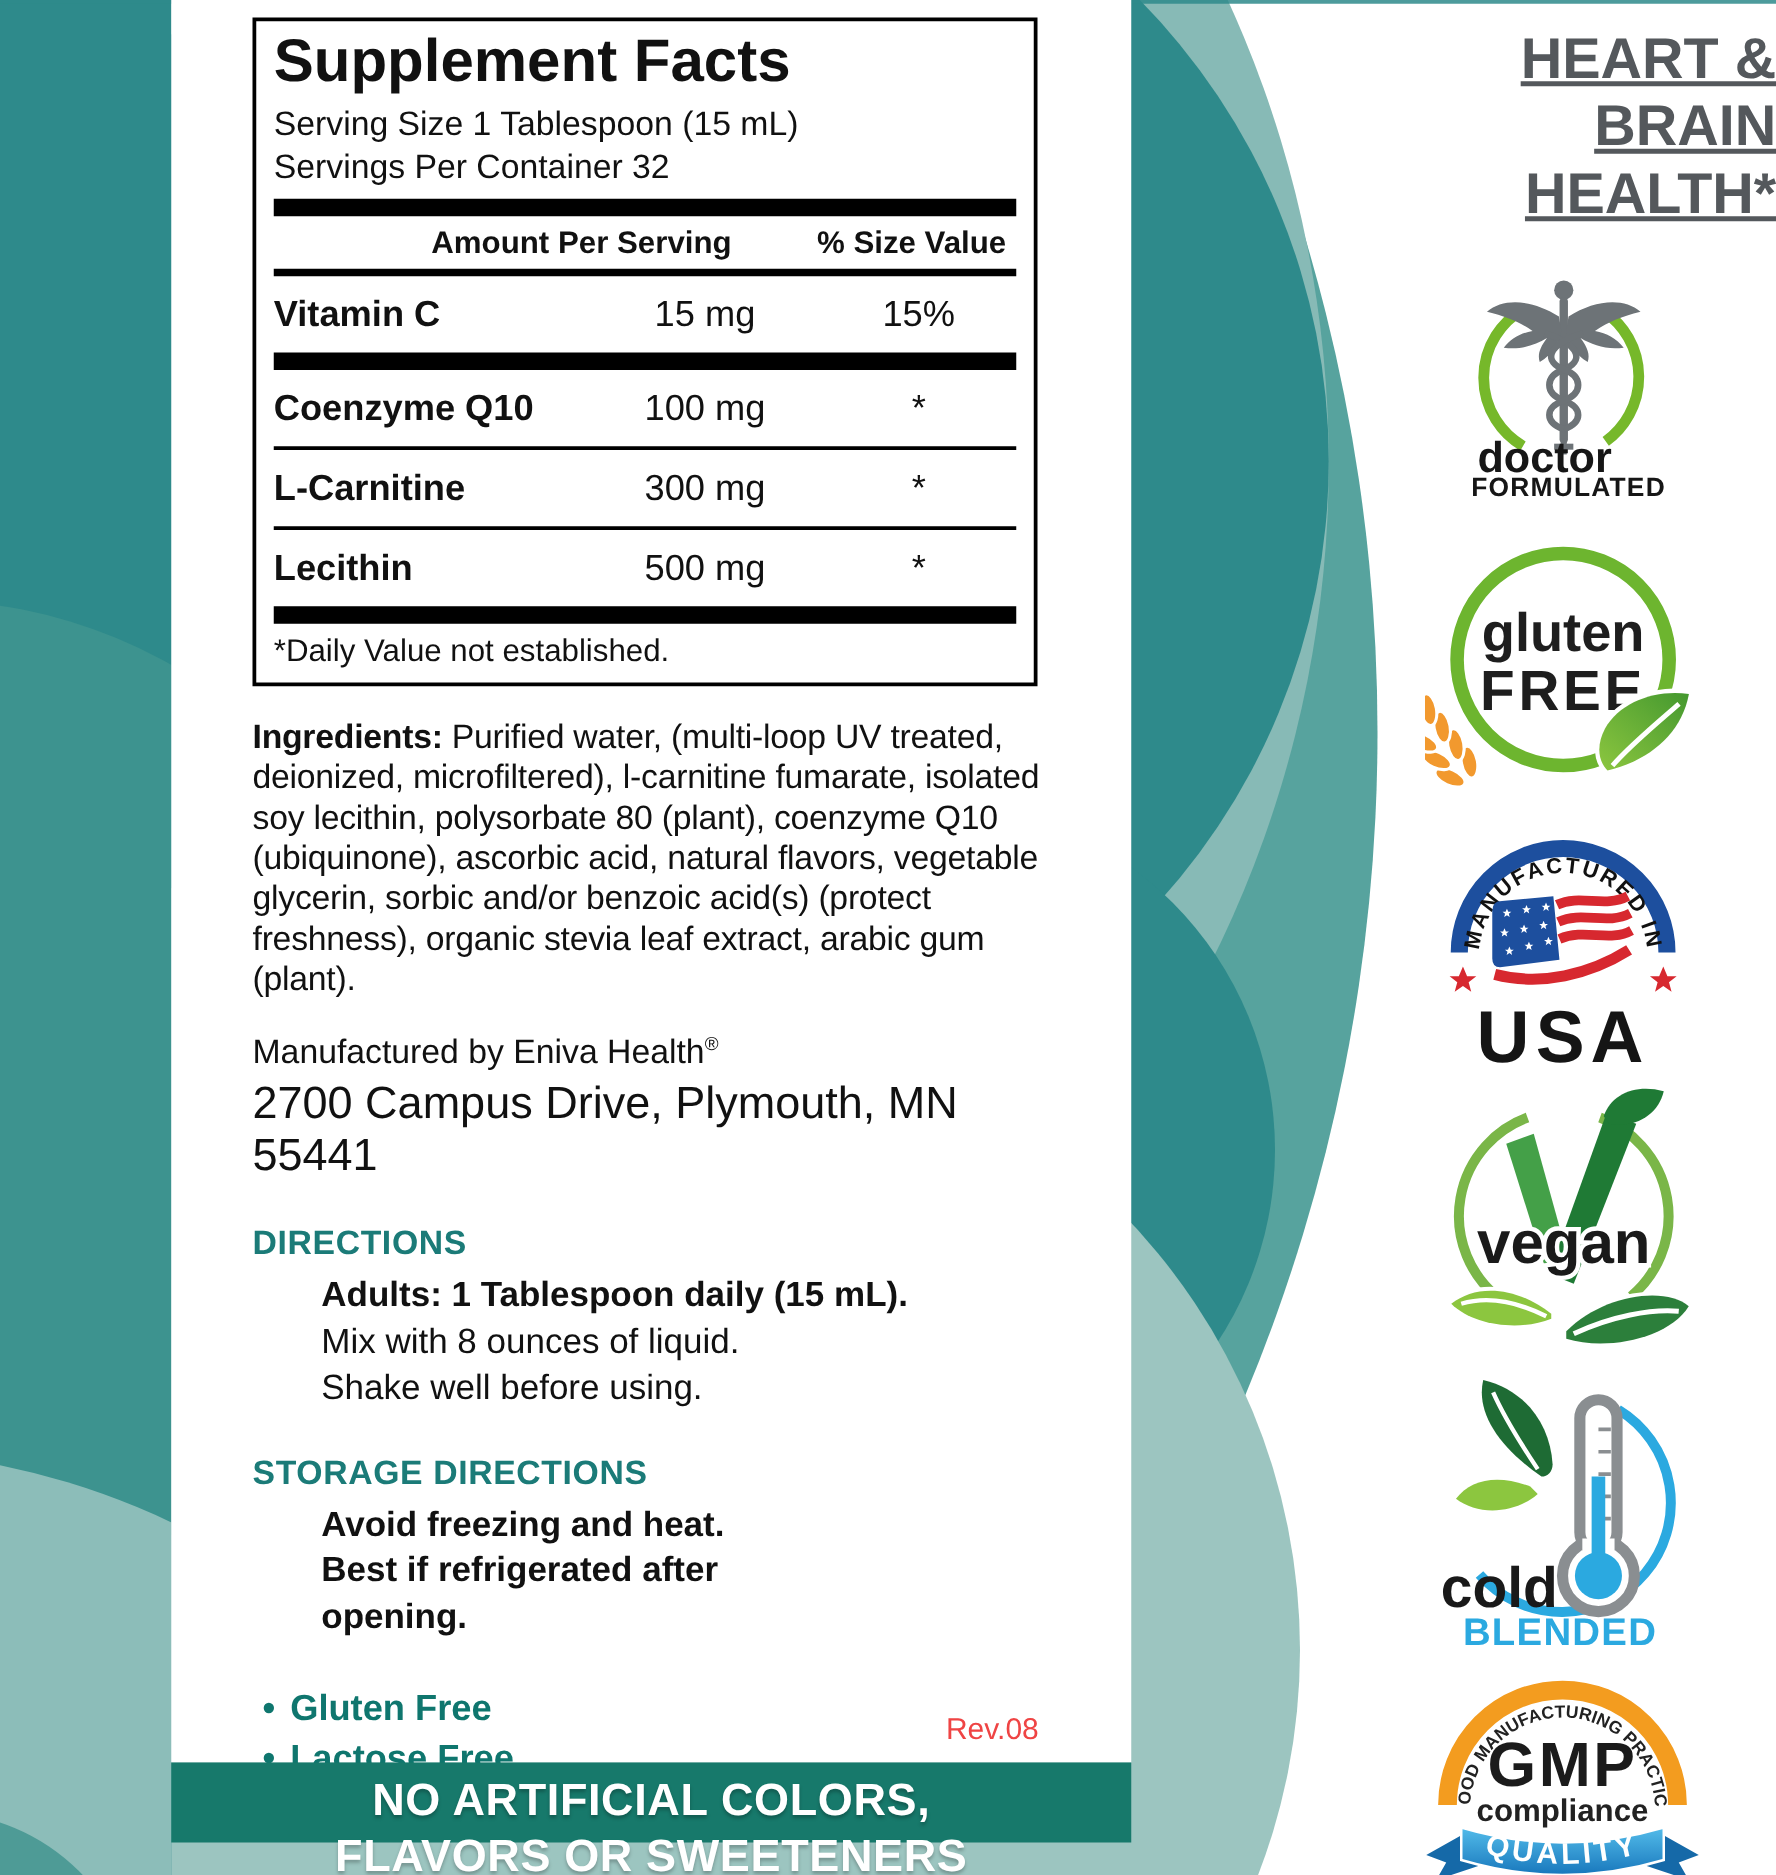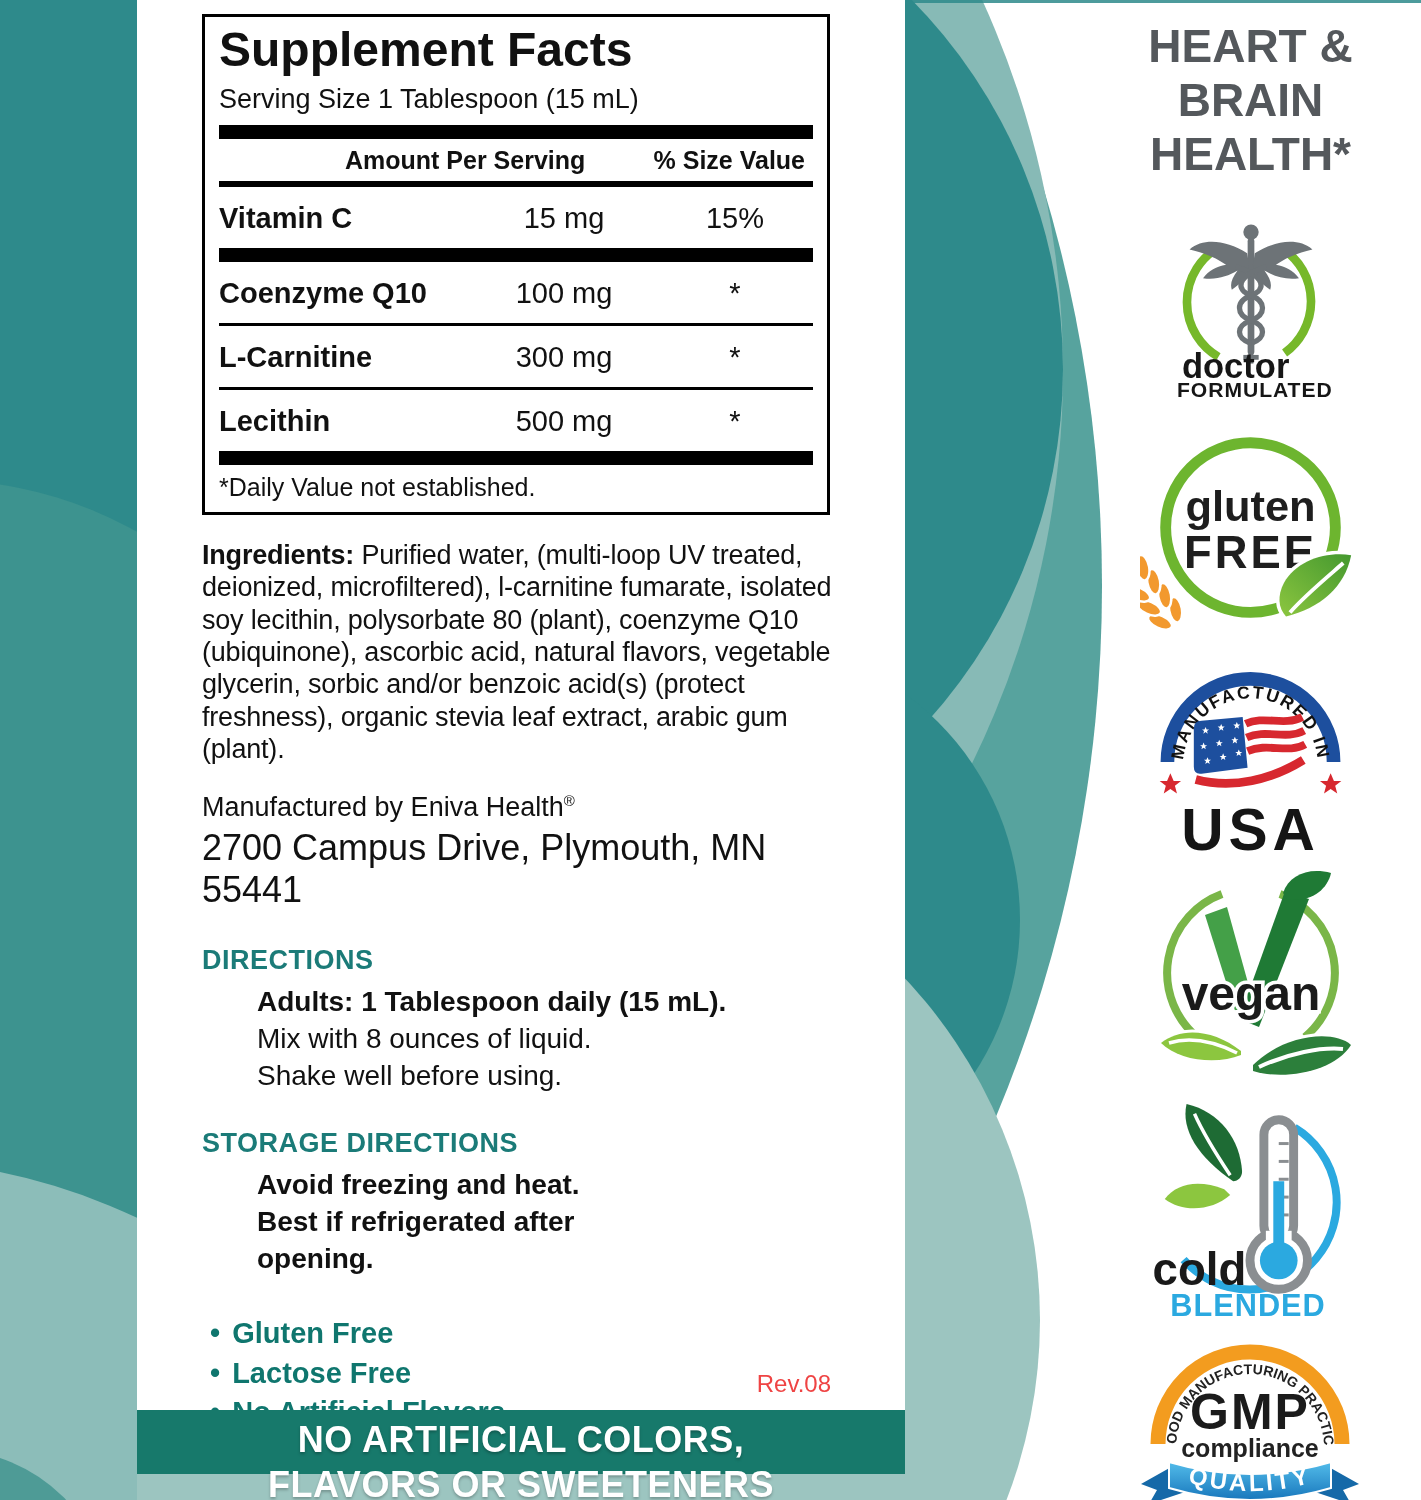--- a/index.html
+++ b/index.html
@@ -44,21 +44,21 @@
   .bullet-item::before{content:"\2022";margin-right:12px;font-size:29px;}
   .rev{position:absolute;right:74px;bottom:12px;font-size:24px;color:#ef4444;font-weight:normal;}
 
   
   .banner{position:absolute;left:137px;top:1410px;width:768px;height:64px;background:#17796B;z-index:3;
     color:#fff;text-align:center;font-weight:bold;font-size:36px;line-height:1.24;padding-top:8px;box-sizing:border-box;
     letter-spacing:0.5px;text-shadow:0 2px 3px rgba(0,0,0,0.25);}
 
   
   .right{position:absolute;left:1080px;top:0;width:341px;z-index:2;display:flex;flex-direction:column;align-items:center;}
-  .rp-heading{margin-top:20px;text-align:center;font-size:46px;font-weight:bold;color:#54585C;line-height:1.17;}
+  .rp-heading{margin-top:20px;text-align:right;font-size:46px;font-weight:bold;color:#54585C;line-height:1.17;text-decoration:underline;}
   .badge{display:block;}
   .b-doctor{margin-top:30px;}
   .b-gluten{margin-top:22px;}
   .b-usa{margin-top:7px;}
   .b-vegan{margin-top:5px;}
   .b-cold{margin-top:3px;}
   .b-gmp{margin-top:6px;}
   svg text{font-family:"Liberation Sans","DejaVu Sans",sans-serif;}
 </style>
 </head>
@@ -89,20 +89,21 @@
     <rect x="0" y="0" width="1421" height="3" fill="#2E8A8B" opacity="0.85"></rect>
   </svg>
 
   <div class="white-label">
     <div class="label-inner">
 
 
       <div class="sf">
         <div class="sf-title">Supplement Facts</div>
         <div class="sf-serving">Serving Size 1 Tablespoon (15 mL)</div>
+        <div class="sf-serving">Servings Per Container 32</div>
         <div class="bar-thick"></div>
         <div class="sf-head">
           <span class="amt">Amount Per Serving</span>
           <span class="dv">% Size Value</span>
         </div>
         <div class="bar-med"></div>
 
         <div class="sf-row">
           <span class="n">Vitamin C</span>
           <span class="a">15 mg</span>

